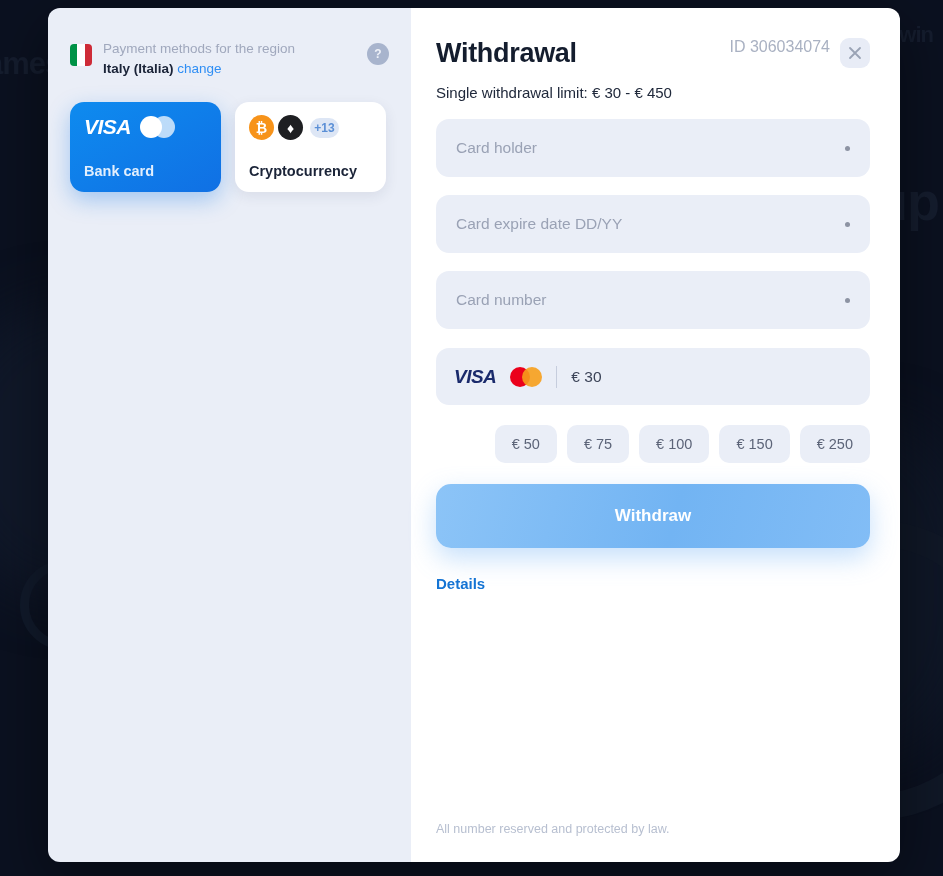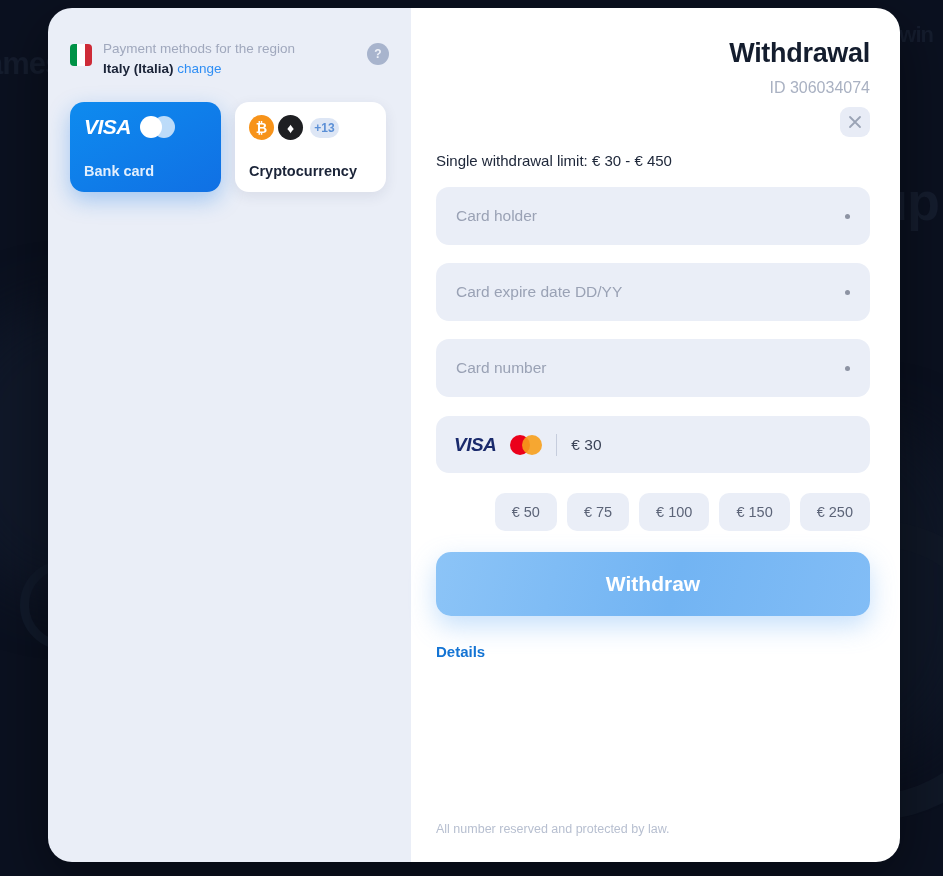--- a/index.html
+++ b/index.html
@@ -57,21 +57,21 @@
     position: absolute; left: 20px; top: 560px;
     width: 90px; height: 90px;
     border: 9px solid #111a2b; border-radius: 50%;
   }
 
   
   .modal {
     position: absolute;
     left: 48px; top: 8px;
     width: 852px; height: 854px;
-    border-radius: 24px;
+    border-radius: 12px;
     overflow: hidden;
     display: flex;
     box-shadow: 0 18px 60px rgba(0,0,0,.45);
   }
 
   
   .left-pane {
     width: 363px;
     background: #eaeef7;
     padding: 30px 22px 0 22px;
@@ -196,23 +196,22 @@
   
   .right-pane {
     flex: 1;
     background: #ffffff;
     padding: 30px 30px 0 25px;
     position: relative;
   }
 
   .head-row {
     display: flex;
-    align-items: flex-end;
+    align-items: flex-start;
     gap: 10px;
-    flex-direction: column;
   }
   .page-title {
     font-size: 27px;
     font-weight: 700;
     color: #141d2e;
     letter-spacing: -.3px;
     flex: 1;
   }
   .txn-id {
     font-size: 16px;
@@ -311,21 +310,21 @@
 
   .submit-btn {
     margin-top: 21px;
     height: 64px;
     border-radius: 15px;
     border: none;
     width: 100%;
     background: linear-gradient(105deg, #8cc4f7 0%, #72b4f3 55%, #82bdf6 100%);
     color: #ffffff;
     font-family: inherit;
-    font-size: 21px;
+    font-size: 17px;
     font-weight: 700;
     cursor: pointer;
     box-shadow: 0 10px 26px rgba(120,180,245,.42);
   }
 
   .details-link {
     margin-top: 27px;
     font-size: 15px;
     font-weight: 700;
     color: #1474d4;

